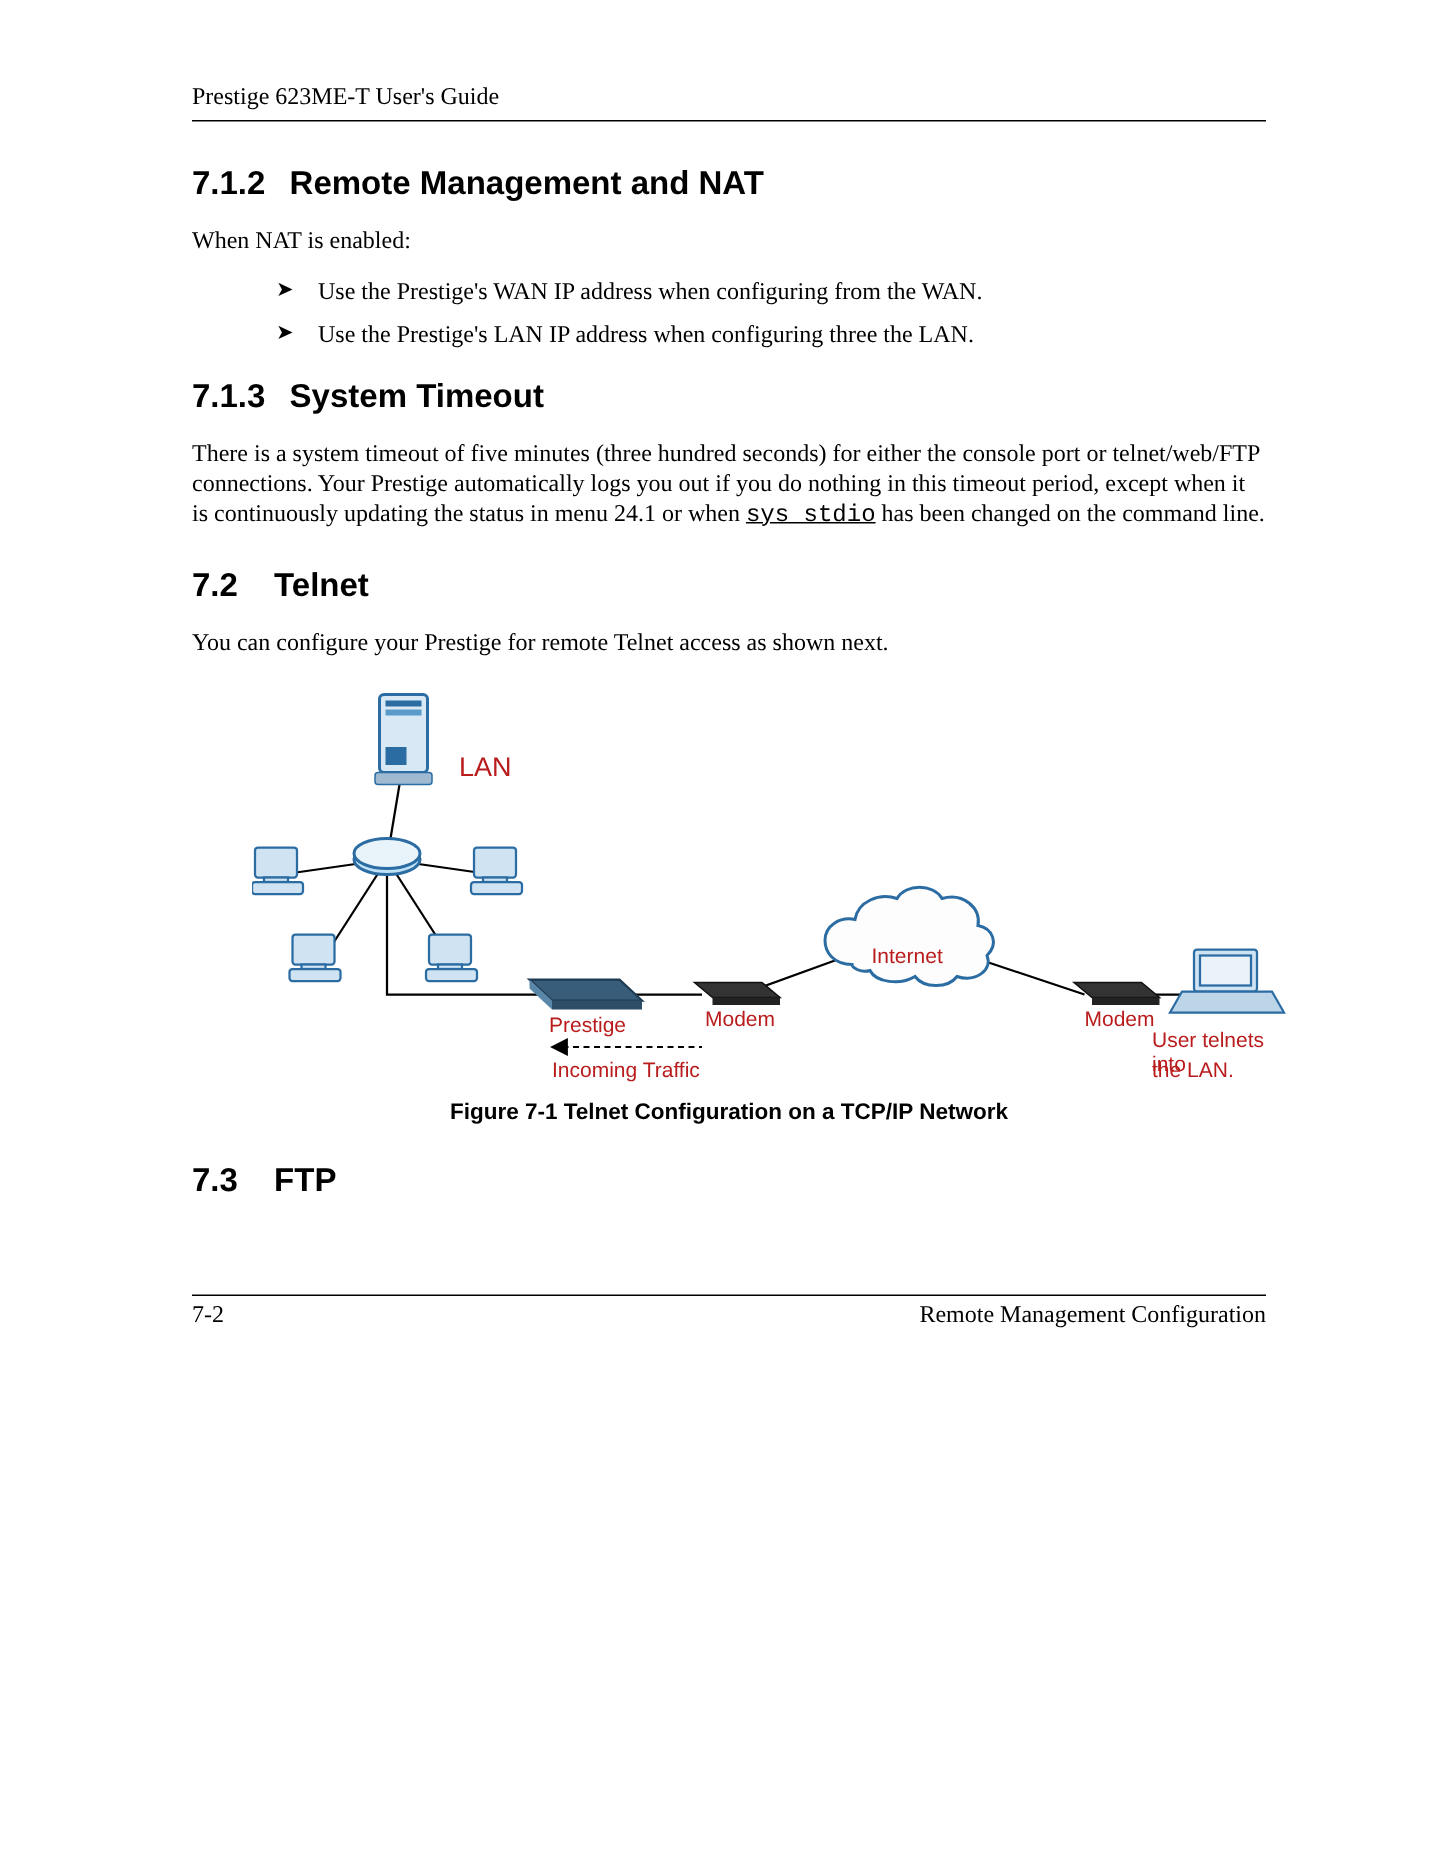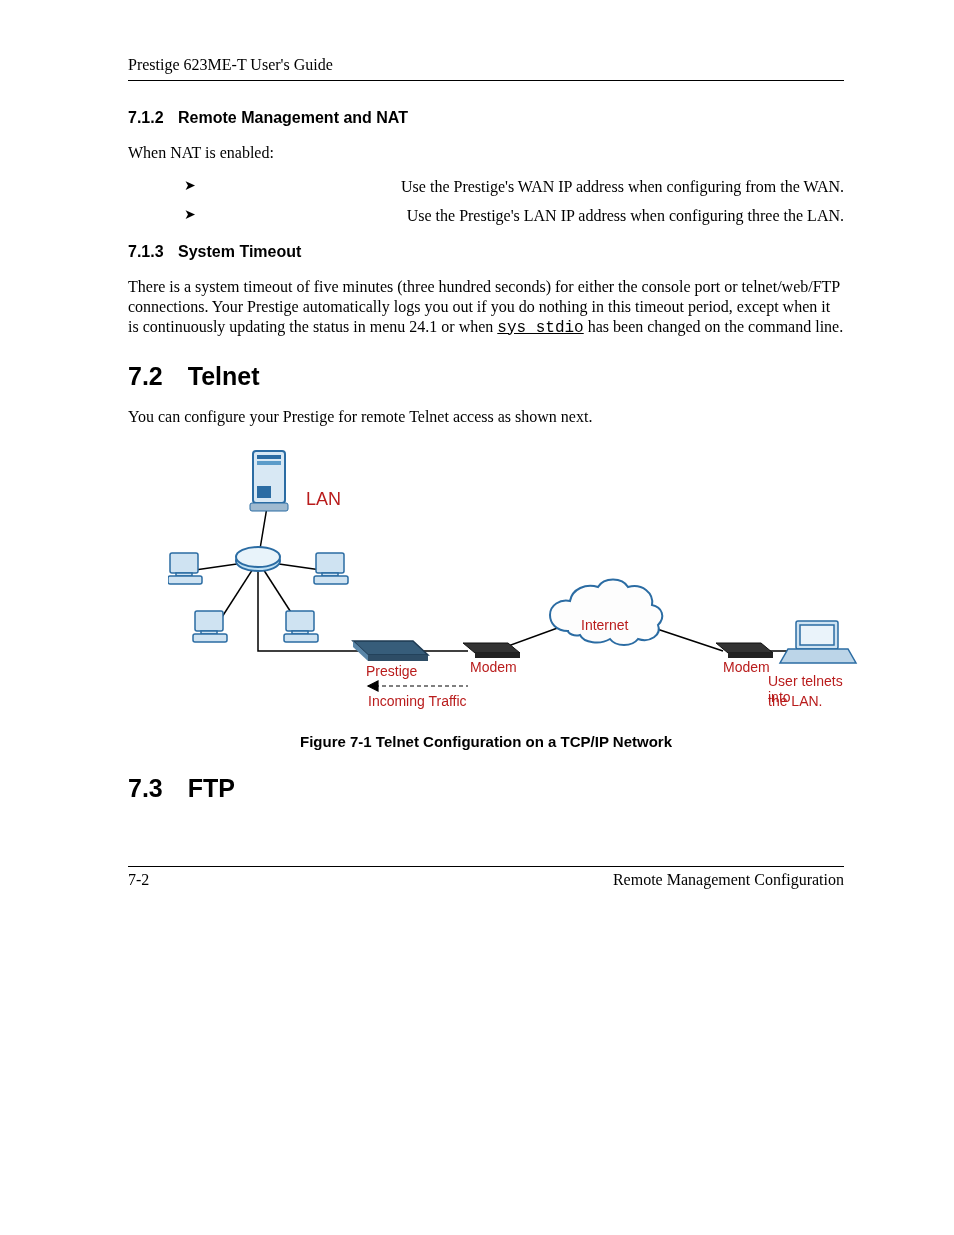--- a/index.html
+++ b/index.html
@@ -19,40 +19,39 @@
   }
   .top-header {
     font-size: 16px;
     padding-bottom: 6px;
     border-bottom: 1.5px solid #000;
     margin-bottom: 28px;
   }
   h3.subsec {
     font-family: Arial, Helvetica, sans-serif;
     font-weight: bold;
-    font-size: 16px;
+    font-size: 22px;
     margin: 0 0 6px 0;
   }
   h3.subsec .num { display: inline-block; margin-right: 10px; }
   h2.sec {
     font-family: Arial, Helvetica, sans-serif;
     font-weight: bold;
-    font-size: 25px;
+    font-size: 22px;
     margin: 24px 0 4px 0;
   }
   h2.sec .num { display: inline-block; margin-right: 18px; }
   p.body {
     margin: 16px 0 14px 0;
     line-height: 1.25;
   }
   ul.arrow {
     list-style: none;
     padding: 0 0 0 56px;
     margin: 6px 0 16px 0;
-    text-align: right;
   }
   ul.arrow li {
     position: relative;
     padding-left: 28px;
     margin-bottom: 8px;
     line-height: 1.3;
   }
   ul.arrow li::before {
     content: "➤";
     position: absolute;
@@ -62,21 +61,21 @@
   }
   .mono { font-family: "Courier New", monospace; text-decoration: underline; }
   .figure {
     margin: 14px 0 8px 0;
   }
   .figure-caption {
     font-family: Arial, Helvetica, sans-serif;
     font-weight: bold;
     font-size: 15px;
     text-align: center;
-    margin: 12px 0 18px 0;
+    margin: 0 0 18px 0;
   }
   .footer-line {
     border-top: 1.5px solid #000;
     margin-top: 63px;
     padding-top: 4px;
     display: flex;
     justify-content: space-between;
     font-size: 16px;
   }
   

